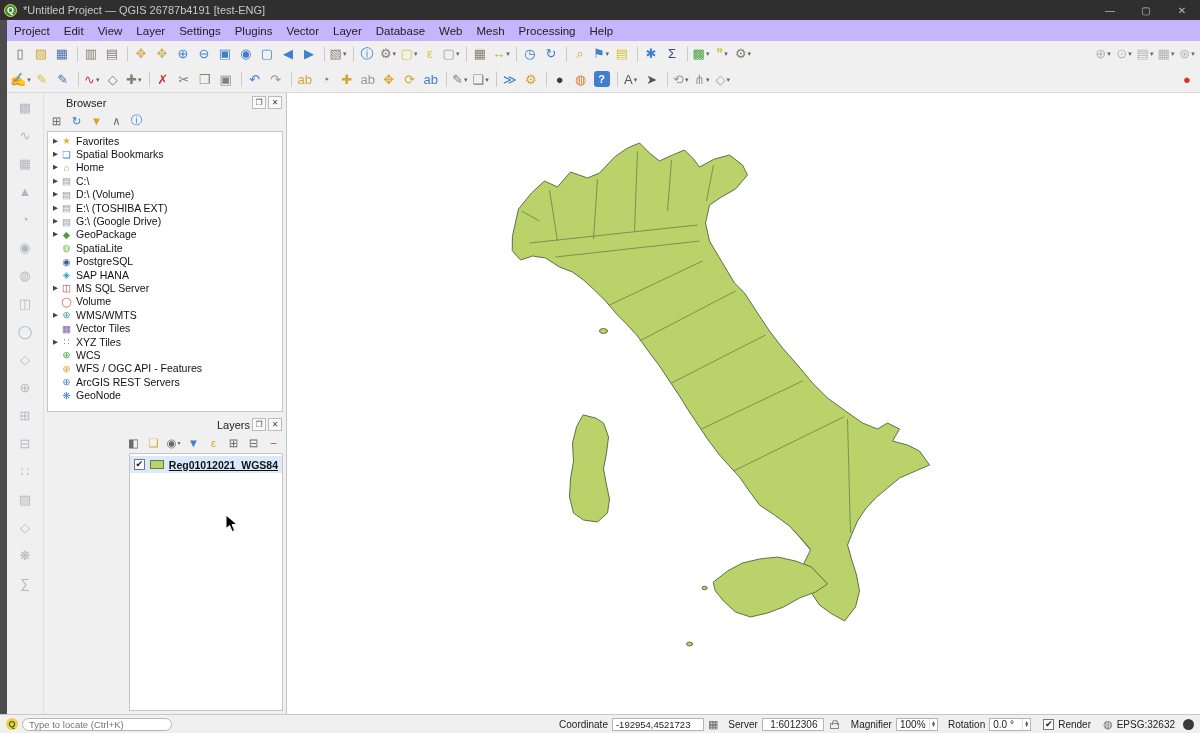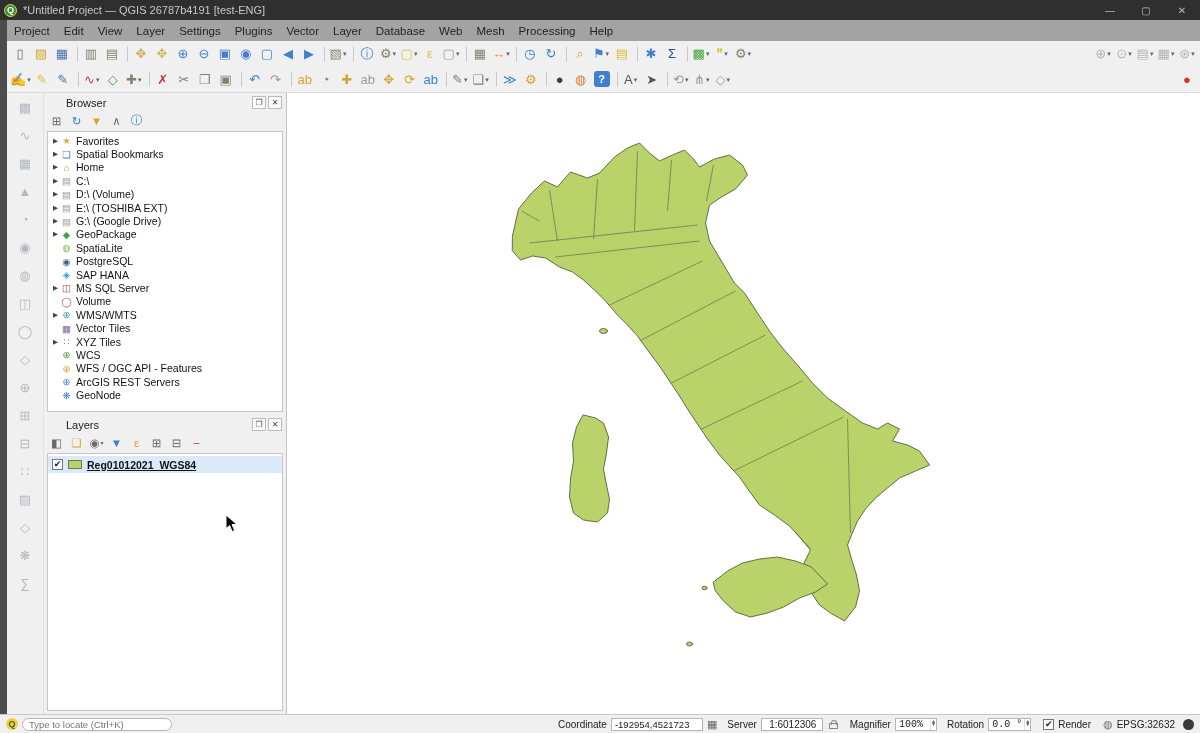--- a/index.html
+++ b/index.html
@@ -10,21 +10,21 @@
   .edge { position: absolute; left: 0; top: 20px; width: 7px; height: 694px; background: #4c4c4c; z-index: 10; }
 
   
   .titlebar { height: 20px; background: #2f2f2f; color: #c8c8c8; display: flex; align-items: center; font-size: 11px; }
   .app-logo { width: 13px; height: 13px; border-radius: 50%; background: #3b8f3b; border: 1px solid #f3d03e;
     color: #fff; font-weight: bold; font-size: 9px; display: flex; align-items: center; justify-content: center; margin: 0 6px 0 4px; }
   .title-text { margin-right: auto; white-space: nowrap; }
   .win-btn { width: 36px; height: 20px; display: flex; align-items: center; justify-content: center; color: #bdbdbd; font-size: 10px; }
 
   
-  .menubar { height: 21px; margin-left: 7px; display: flex; align-items: center; font-size: 11.5px; background: #a3a3a3; }
+  .menubar { height: 21px; margin-left: 7px; display: flex; align-items: center; font-size: 11.5px; background: #c4b5fd; }
   .menu-item { padding: 0 7px; height: 100%; display: flex; align-items: center; }
 
   
   .toolbar { margin-left: 7px; display: flex; align-items: center; background: #f0f0f0; padding: 0 3px; gap: 1px; overflow: hidden; }
   .toolbar.row1 { height: 25px; }
   .toolbar.row2 { height: 27px; border-bottom: 1px solid #d9d9d9; }
   .tbtn { min-width: 20px; height: 20px; display: flex; align-items: center; justify-content: center; font-size: 13px; line-height: 1; border-radius: 2px; }
   .tbtn.dd::after { content: "▾"; font-size: 7px; color: #666; margin-left: 1px; }
   .tbtn.sep { min-width: 0; width: 3px; height: 16px; border-right: 1px solid #c9c9c9; margin: 0 2px; }
   .tbtn.spacer { flex: 1; }
@@ -32,21 +32,21 @@
 
   
   .main { margin-left: 7px; height: 621px; display: flex; position: relative; background: #fff; }
   .left-toolbar { width: 37px; background: #f0f0f0; border-right: 1px solid #e0e0e0; display: flex; flex-direction: column;
     align-items: center; padding-top: 4px; gap: 7px; }
   .ltbtn { width: 22px; height: 21px; display: flex; align-items: center; justify-content: center; font-size: 13px; opacity: .55; }
 
   .panels { width: 243px; display: flex; flex-direction: column; background: #f0f0f0; border-right: 1px solid #c4c4c4; }
   .panel { display: flex; flex-direction: column; }
   .panel.browser { height: 322px; }
-  .panel.layers { flex: 1; }
+  .panel.layers { flex: 1; align-items: flex-end; }
   .panel-header { height: 17px; display: flex; align-items: center; font-size: 11px; color: #222; padding: 2px 4px 0 6px; }
   .panel-title { flex: 1; padding-left: 16px; }
   .ph-btn { width: 14px; height: 13px; font-size: 8px; color: #444; display: flex; align-items: center; justify-content: center;
     border: 1px solid #bbb; background: #fafafa; margin-left: 2px; }
   .panel-tools { height: 21px; display: flex; align-items: center; padding: 0 3px; gap: 1px; }
   .ptbtn { width: 19px; height: 18px; display: flex; align-items: center; justify-content: center; font-size: 11.5px; }
   .ptbtn.dd::after { content: "▾"; font-size: 6px; color: #666; margin-left: 1px; }
 
   .tree { flex: 1; margin: 0 3px 3px 3px; background: #fff; border: 1px solid #c6c6c6; padding-top: 2px; overflow: hidden; }
   .tree-item { display: flex; align-items: center; height: 13.4px; font-size: 10.5px; color: #111; padding-left: 3px; white-space: nowrap; }
@@ -70,21 +70,21 @@
     font-size: 10px; color: #222; padding: 0 6px; gap: 4px; }
   .locate-icon { width: 12px; height: 12px; border-radius: 50%; background: #f3d03e; color: #2f6b2f; font-size: 9px; font-weight: bold;
     display: flex; align-items: center; justify-content: center; flex: 0 0 12px; }
   .locate { width: 150px; height: 13px; font-size: 9.5px; border: 1px solid #b5b5b5; border-radius: 7px; padding: 0 6px; background: #fff; color: #333; }
   .sb-spring { flex: 1; }
   .sb-label { margin-left: 6px; white-space: nowrap; }
   .sb-input { height: 13px; border: 1px solid #b5b5b5; background: #fff; font-size: 9.5px; padding: 0 3px; color: #222; }
   .coord { width: 92px; }
   .sb-combo { height: 13px; border: 1px solid #b5b5b5; background: #fff; display: flex; align-items: center; padding: 0 2px 0 4px; gap: 3px; min-width: 62px; flex-direction: column; }
   .dda { font-size: 6px; color: #555; }
-  .sb-spin { height: 13px; border: 1px solid #b5b5b5; background: #fff; display: flex; align-items: center; padding-left: 3px; gap: 2px; min-width: 42px; justify-content: space-between; font-family: Liberation Mono, monospace; }
+  .sb-spin { height: 13px; border: 1px solid #b5b5b5; background: #fff; display: flex; align-items: center; padding-left: 3px; gap: 2px; min-width: 42px; justify-content: space-between; }
   .spin { display: flex; flex-direction: column; font-size: 5px; line-height: 3.5px; color: #555; padding: 0 1px; border-left: 1px solid #ddd; height: 100%; justify-content: center; }
   .lock { width: 9px; height: 6px; border: 1px solid #888; position: relative; margin: 3px 2px 0 2px; }
   .lock::before { content: ""; position: absolute; top: -4px; left: 1.5px; width: 4px; height: 4px; border: 1px solid #888; border-bottom: none; border-radius: 3px 3px 0 0; }
   .sb-icon { font-size: 11px; color: #666; line-height: 1; }
   .msg-circle { width: 11px; height: 11px; border-radius: 50%; background: #3a3a3a; margin-left: 4px; flex: 0 0 11px; }
 </style>
 </head>
 <body>
 
 <div class="edge"></div>

